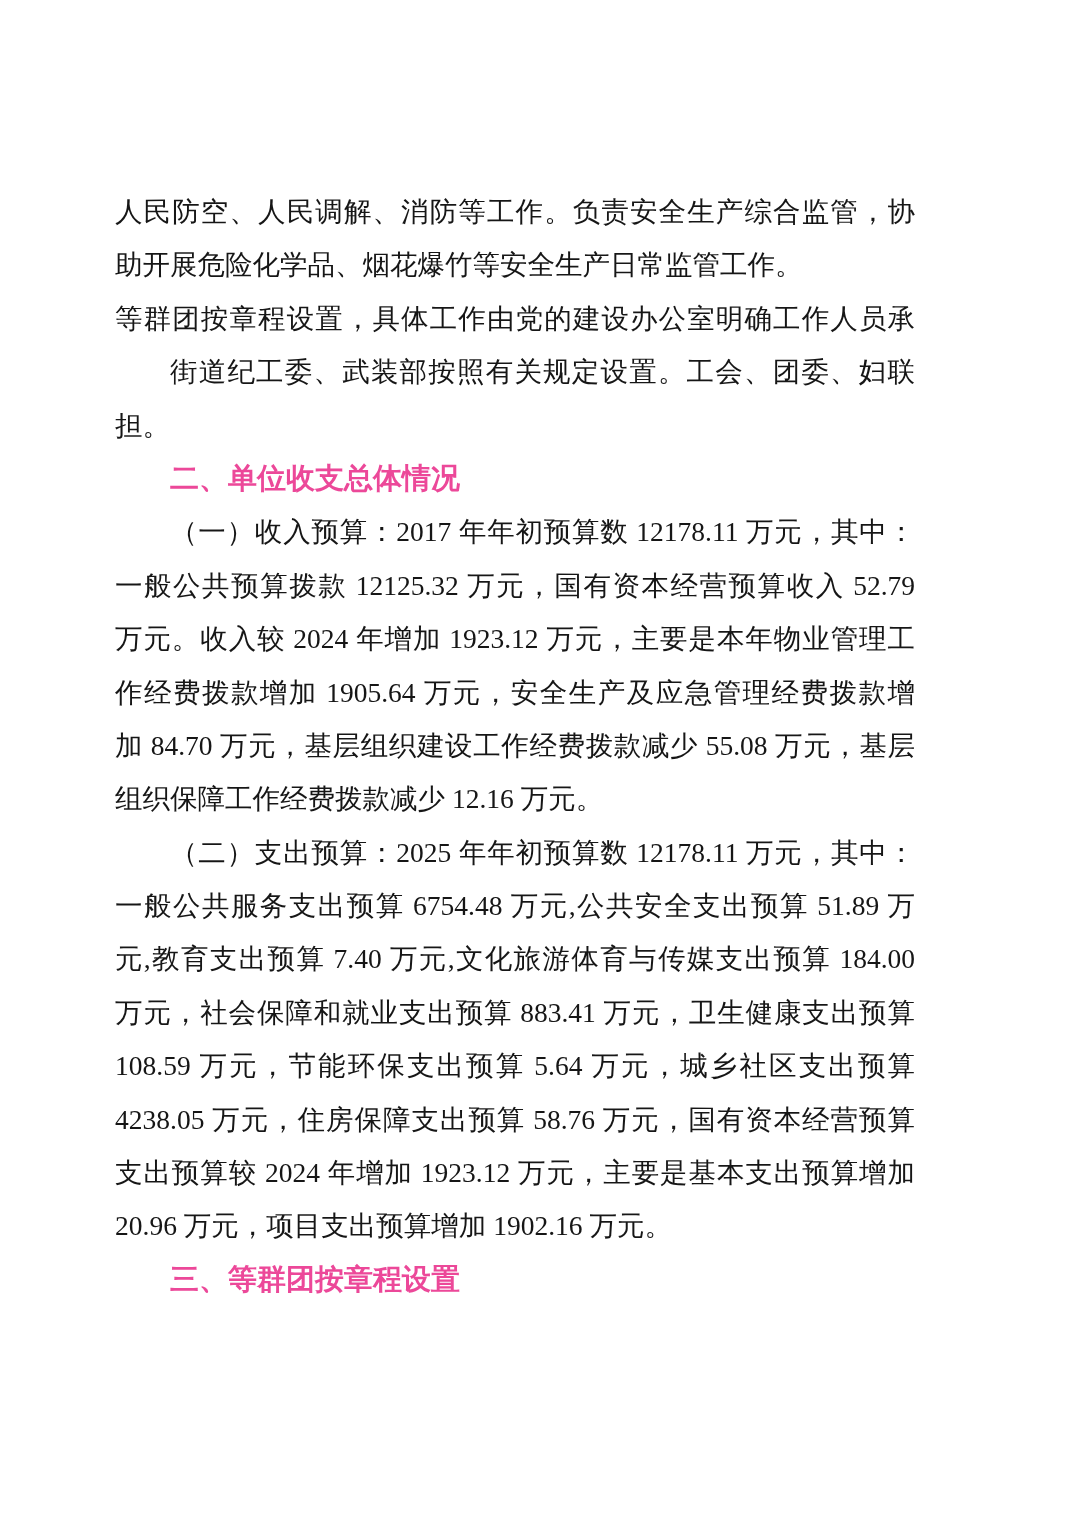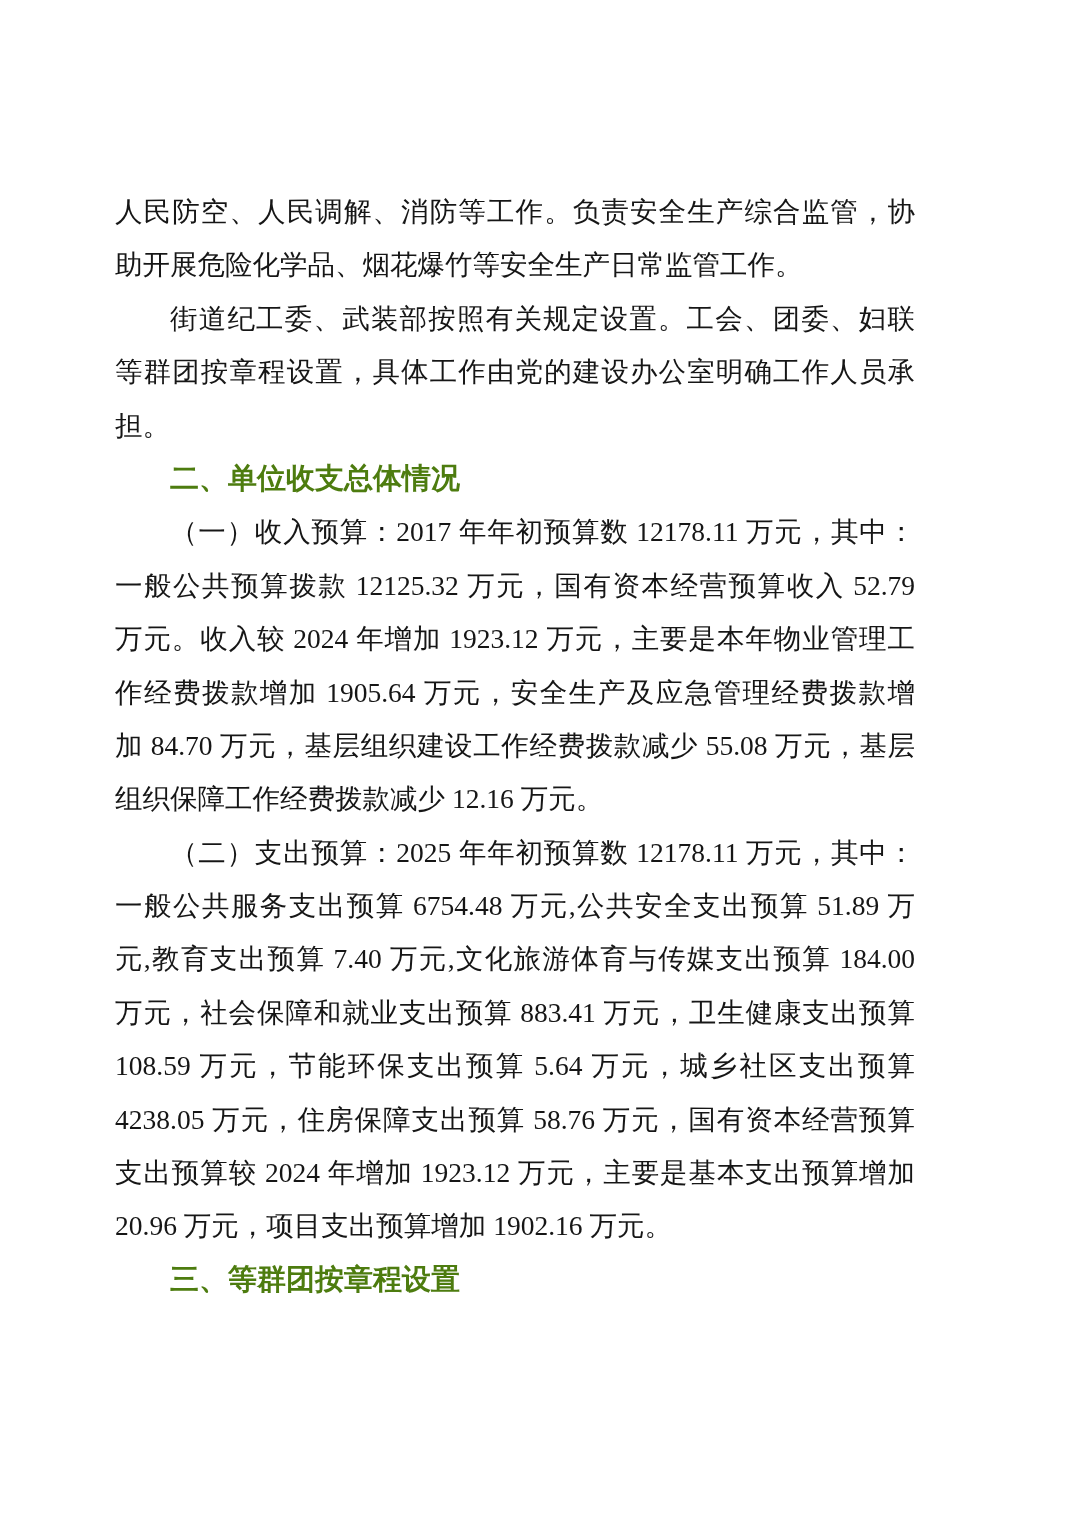--- a/index.html
+++ b/index.html
@@ -37,38 +37,38 @@
   }
   .line.para-end {
     text-align: center;
     text-align-last: left;
     white-space: nowrap;
   }
   .block.heading .line {
     font-family: "Liberation Sans", sans-serif;
     font-weight: 700;
     font-size: 29px;
-    color: #4d7c0f;
+    color: #ec4899;
     text-align: left;
     text-align-last: left;
     letter-spacing: 0px;
   }
 </style>
 </head>
 <body>
 
 <div class="page">
   <div class="content">
       <div class="block paragraph">
         <div class="line">人民防空、人民调解、消防等工作。负责安全生产综合监管，协</div>
         <div class="line para-end">助开展危险化学品、烟花爆竹等安全生产日常监管工作。</div>
       </div>
       <div class="block paragraph">
+        <div class="line">等群团按章程设置，具体工作由党的建设办公室明确工作人员承</div>
         <div class="line indent">街道纪工委、武装部按照有关规定设置。工会、团委、妇联</div>
-        <div class="line">等群团按章程设置，具体工作由党的建设办公室明确工作人员承</div>
         <div class="line para-end">担。</div>
       </div>
       <div class="block heading">
         <div class="line indent para-end">二、单位收支总体情况</div>
       </div>
       <div class="block paragraph">
         <div class="line indent">（一）收入预算：2017 年年初预算数 12178.11 万元，其中：</div>
         <div class="line">一般公共预算拨款 12125.32 万元，国有资本经营预算收入 52.79</div>
         <div class="line">万元。收入较 2024 年增加 1923.12 万元，主要是本年物业管理工</div>
         <div class="line">作经费拨款增加 1905.64 万元，安全生产及应急管理经费拨款增</div>

